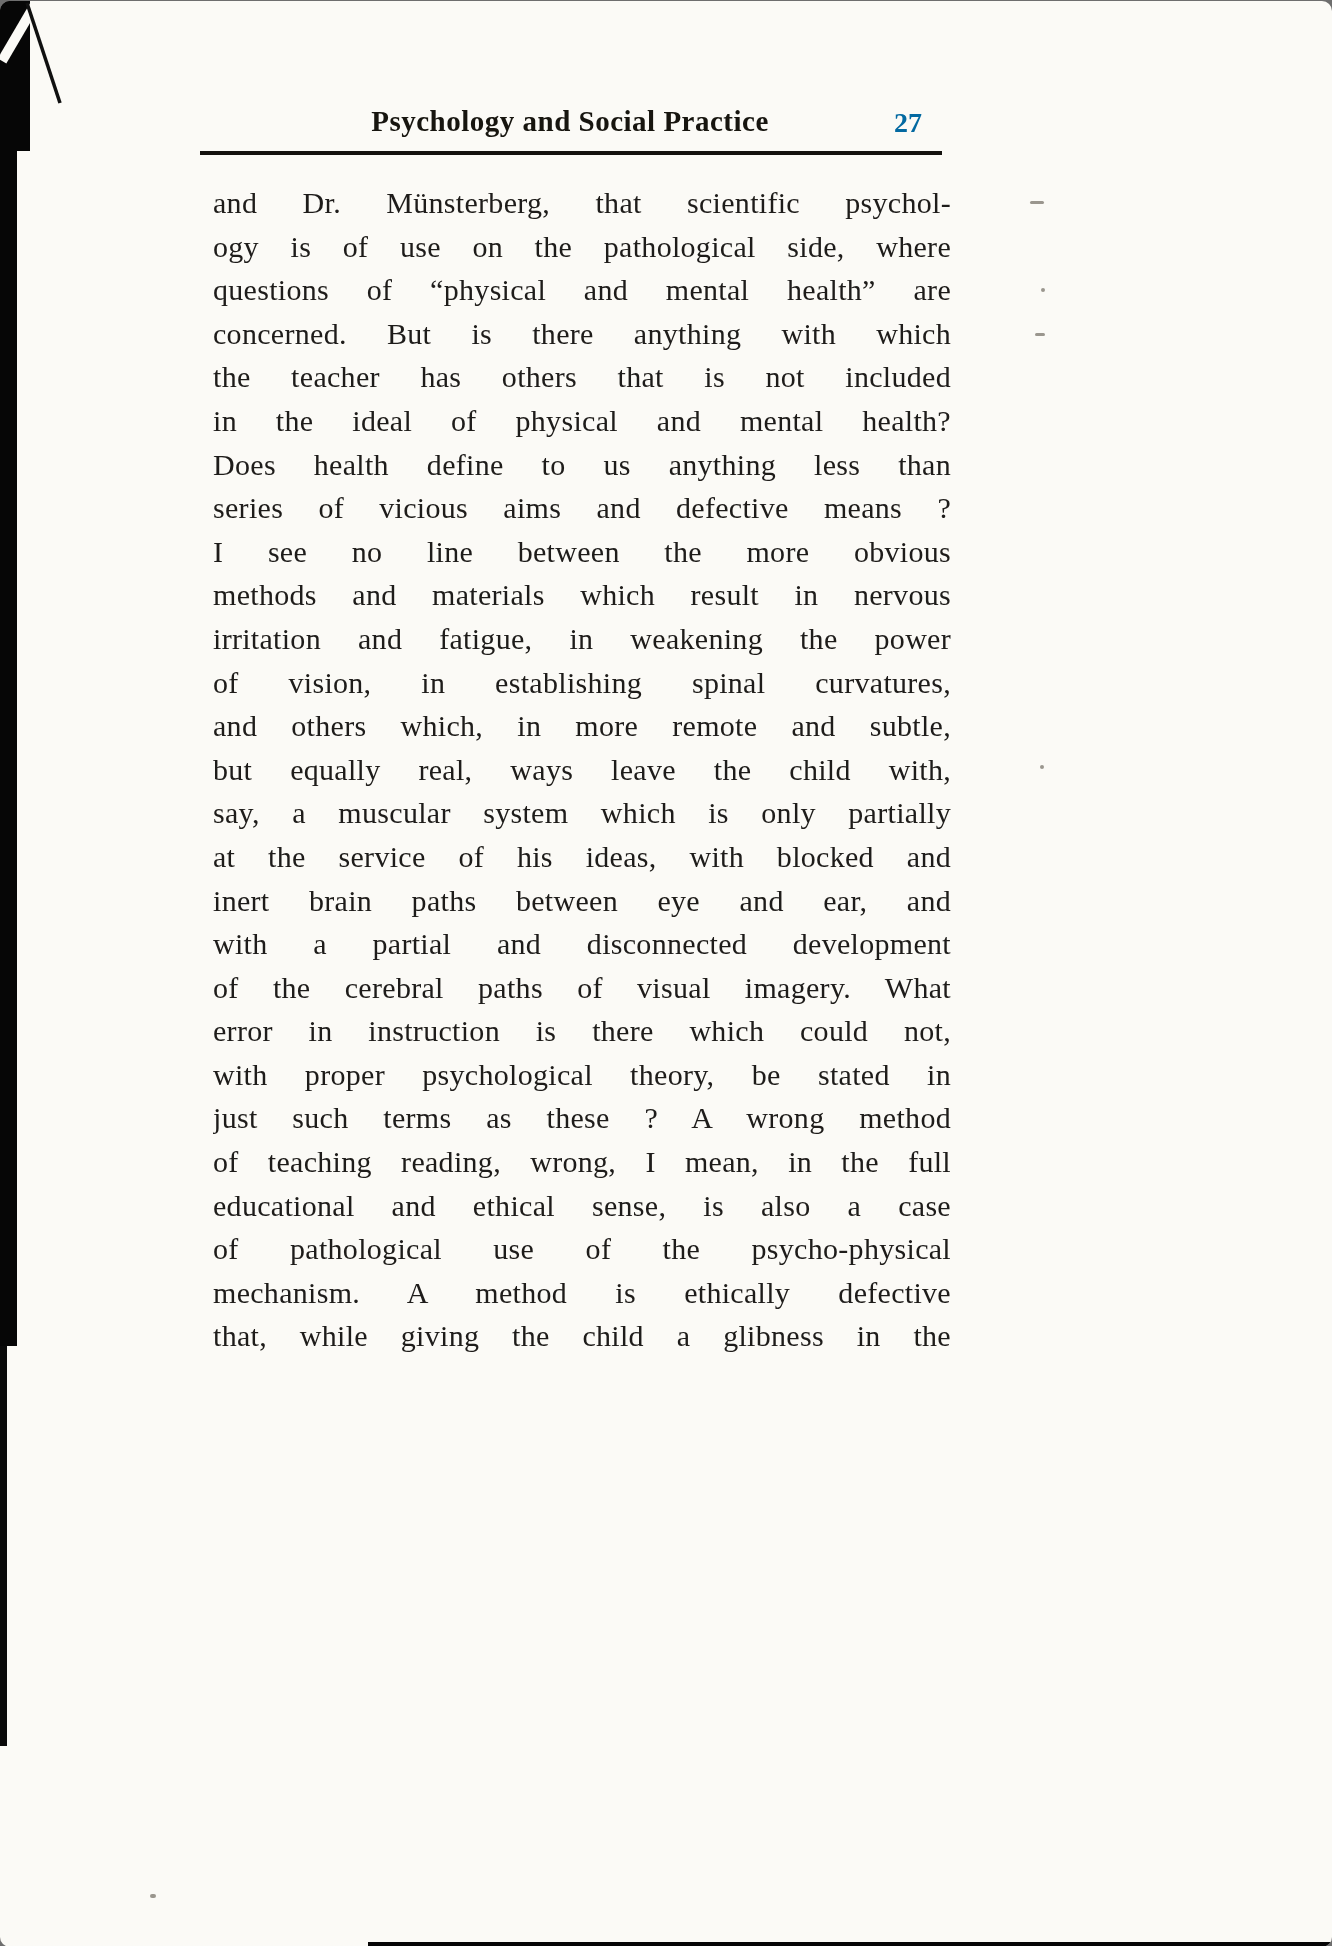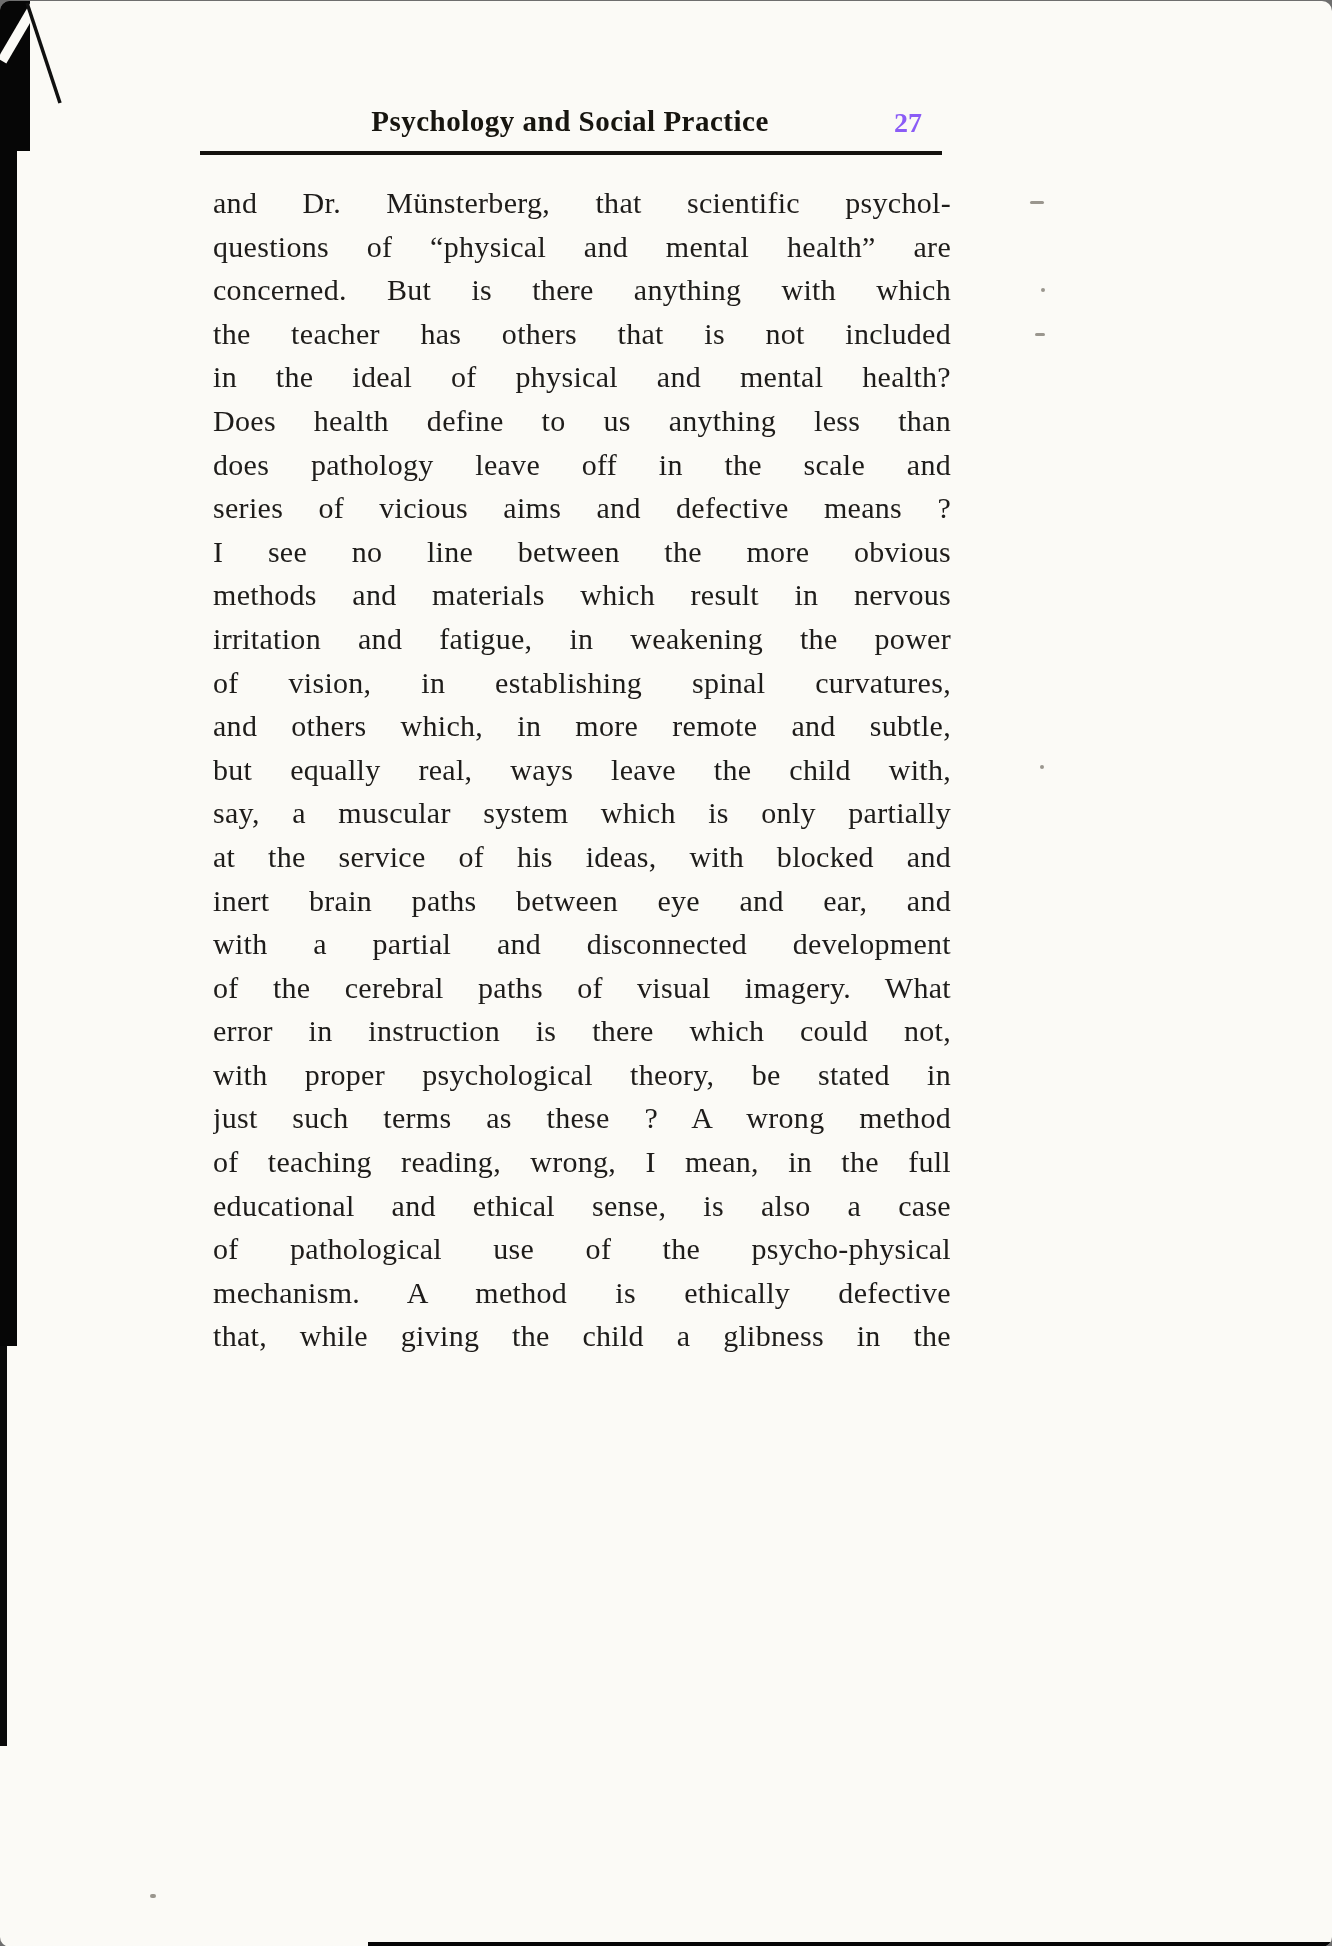--- a/index.html
+++ b/index.html
@@ -80,21 +80,21 @@
     font-weight: bold;
     letter-spacing: 0.5px;
     color: #17150f;
   }
   .page-number {
     position: absolute;
     right: 18px;
     top: 2px;
     font-size: 28px;
     font-weight: bold;
-    color: #8b5cf6;
+    color: #0369a1;
   }
   .header-rule {
     position: absolute;
     left: 200px;
     top: 150px;
     width: 742px;
     height: 4px;
     background: #14120e;
   }
 
@@ -139,26 +139,26 @@
   <div class="speck s5"></div>
 
   <div class="header">
     <span class="running-title">Psychology and Social Practice</span>
     <span class="page-number">27</span>
   </div>
   <div class="header-rule"></div>
 
   <div class="body-text">
       <div class="line">and Dr. Münsterberg, that scientific psychol-</div>
+      <div class="line">ogy is of use on the pathological side, where</div>
       <div class="line">questions of “physical and mental health” are</div>
       <div class="line">concerned.  But is there anything with which</div>
       <div class="line">the teacher has others that is not included</div>
       <div class="line">in the ideal of physical and mental health?</div>
       <div class="line">Does health define to us anything less than</div>
-      <div class="line">does pathology leave off in the scale and</div>
       <div class="line">series of vicious aims and defective means ?</div>
       <div class="line">I see no line between the more obvious</div>
       <div class="line">methods and materials which result in nervous</div>
       <div class="line">irritation and fatigue, in weakening the power</div>
       <div class="line">of vision, in establishing spinal curvatures,</div>
       <div class="line">and others which, in more remote and subtle,</div>
       <div class="line">but equally real, ways leave the child with,</div>
       <div class="line">say, a muscular system which is only partially</div>
       <div class="line">at the service of his ideas, with blocked and</div>
       <div class="line">inert brain paths between eye and ear, and</div>

